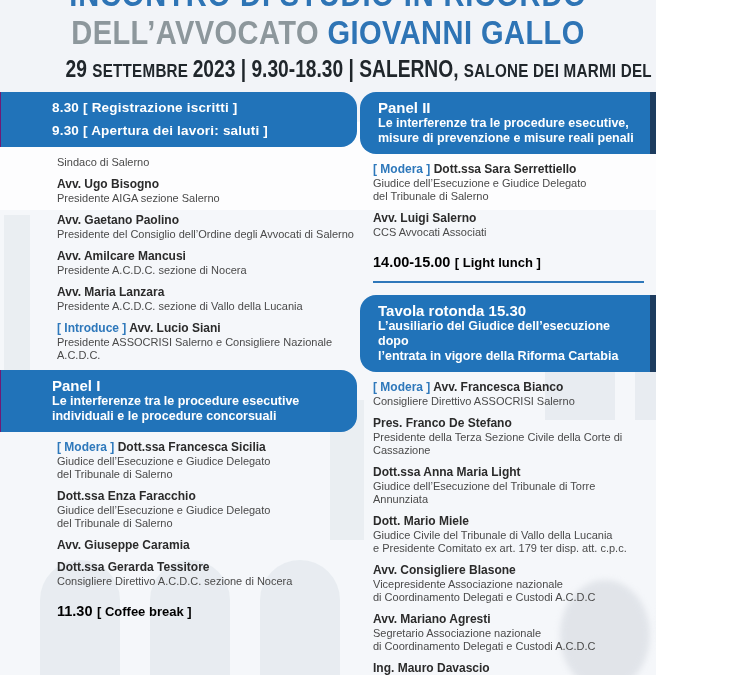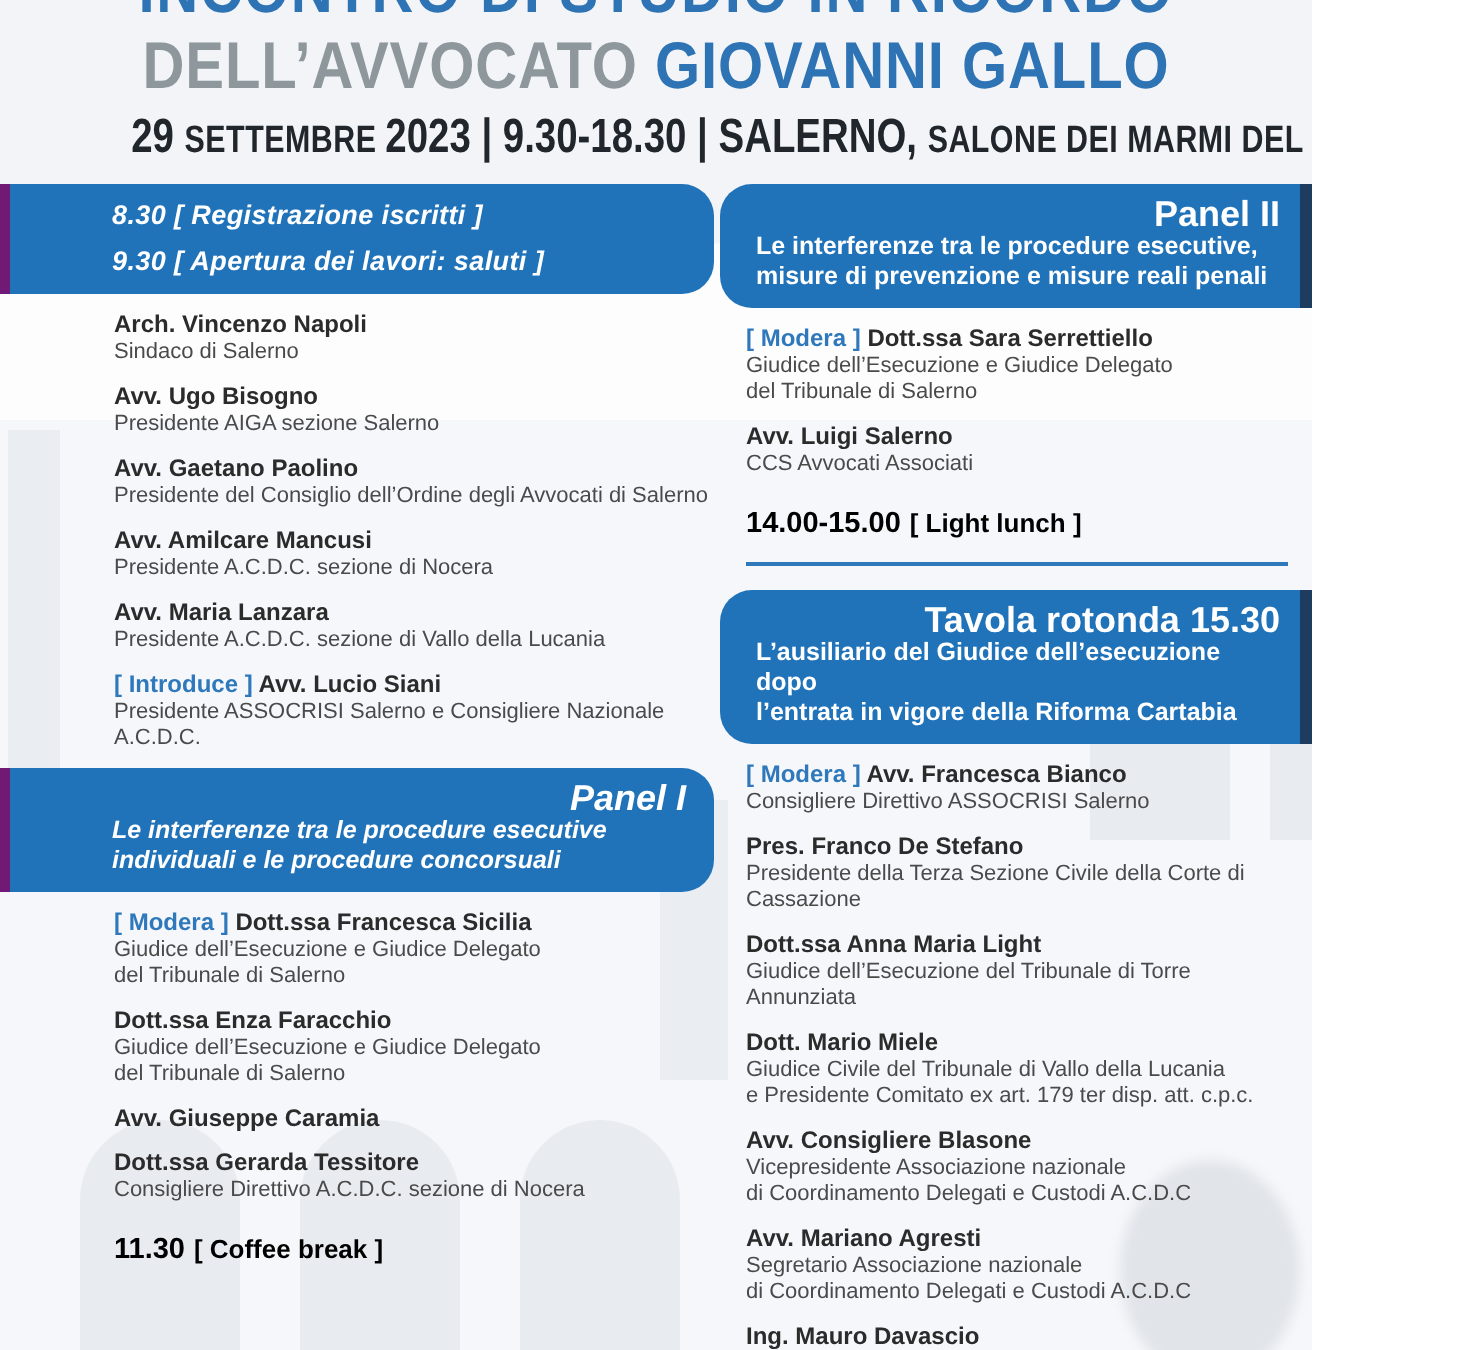--- a/index.html
+++ b/index.html
@@ -26,27 +26,27 @@
   .t2 .gray{color:#8d979c;} .t2 .blue{color:#2e74b5;}
   .dateline{margin-top:3px;white-space:nowrap;transform:scaleX(.80);
       color:#20262b;font-weight:700;}
   .dateline .lg{font-size:24px;} .dateline .sm{font-size:19px;letter-spacing:.3px;}
   
   .cols{position:relative;display:flex;z-index:2;margin-top:9px;}
   .col-left{width:360px;flex:none;}
   .col-right{flex:1;min-width:0;}
   
   .bluebox{background:#2173b9;color:#fff;}
-  .lbox{border-left:5px solid #701a75;border-radius:0 16px 16px 0;margin-right:3px;font-style:italic;}
+  .lbox{border-left:1px solid #701a75;border-radius:0 16px 16px 0;margin-right:3px;}
   .rbox{border-right:6px solid #1d3c5f;border-radius:16px 0 0 16px;}
   .schedbox{padding:4px 14px 5px 51px;}
   .schedbox .sline{font-size:13.5px;font-weight:700;line-height:23px;letter-spacing:.2px;}
   .panelbox{padding:7px 14px 8px 51px;}
   .rpanelbox{padding:7px 10px 8px 18px;}
-  .ptitle{font-size:18px;font-weight:700;line-height:17px;text-align:right;}
+  .ptitle{font-size:15px;font-weight:700;line-height:17px;}
   .psub{font-size:12.5px;font-weight:700;line-height:15px;white-space:pre-line;}
   
   .content-l{padding:8px 6px 0 57px;}
   .content-r{padding:8px 12px 0 13px;}
   .speaker{margin-bottom:8px;}
   .name{font-size:12px;font-weight:700;color:#2b2b2b;line-height:14px;}
   .tag{color:#2e78bb;font-weight:700;}
   .role{font-size:11px;color:#4a4a4a;line-height:13px;white-space:pre-line;margin-top:1px;}
   .timeline{color:#000000;font-weight:700;margin:14px 0 10px 0;}
   .timeline .tm{font-size:14.5px;} .timeline .lb{font-size:13px;}
@@ -88,21 +88,20 @@
   <div class="cols">
 
     <div class="col-left">
       <div class="bluebox lbox schedbox">
         <div class="sline">8.30 [ Registrazione iscritti ]</div>
         <div class="sline">9.30 [ Apertura dei lavori: saluti ]</div>
       </div>
 
       <div class="content-l">
         <div class="speaker">
-          <div class="name">Arch. Vincenzo Napoli</div>
           <div class="role">Sindaco di Salerno</div>
         </div>
         <div class="speaker">
           <div class="name">Avv. Ugo Bisogno</div>
           <div class="role">Presidente AIGA sezione Salerno</div>
         </div>
         <div class="speaker">
           <div class="name">Avv. Gaetano Paolino</div>
           <div class="role">Presidente del Consiglio dell’Ordine degli Avvocati di Salerno</div>
         </div>

